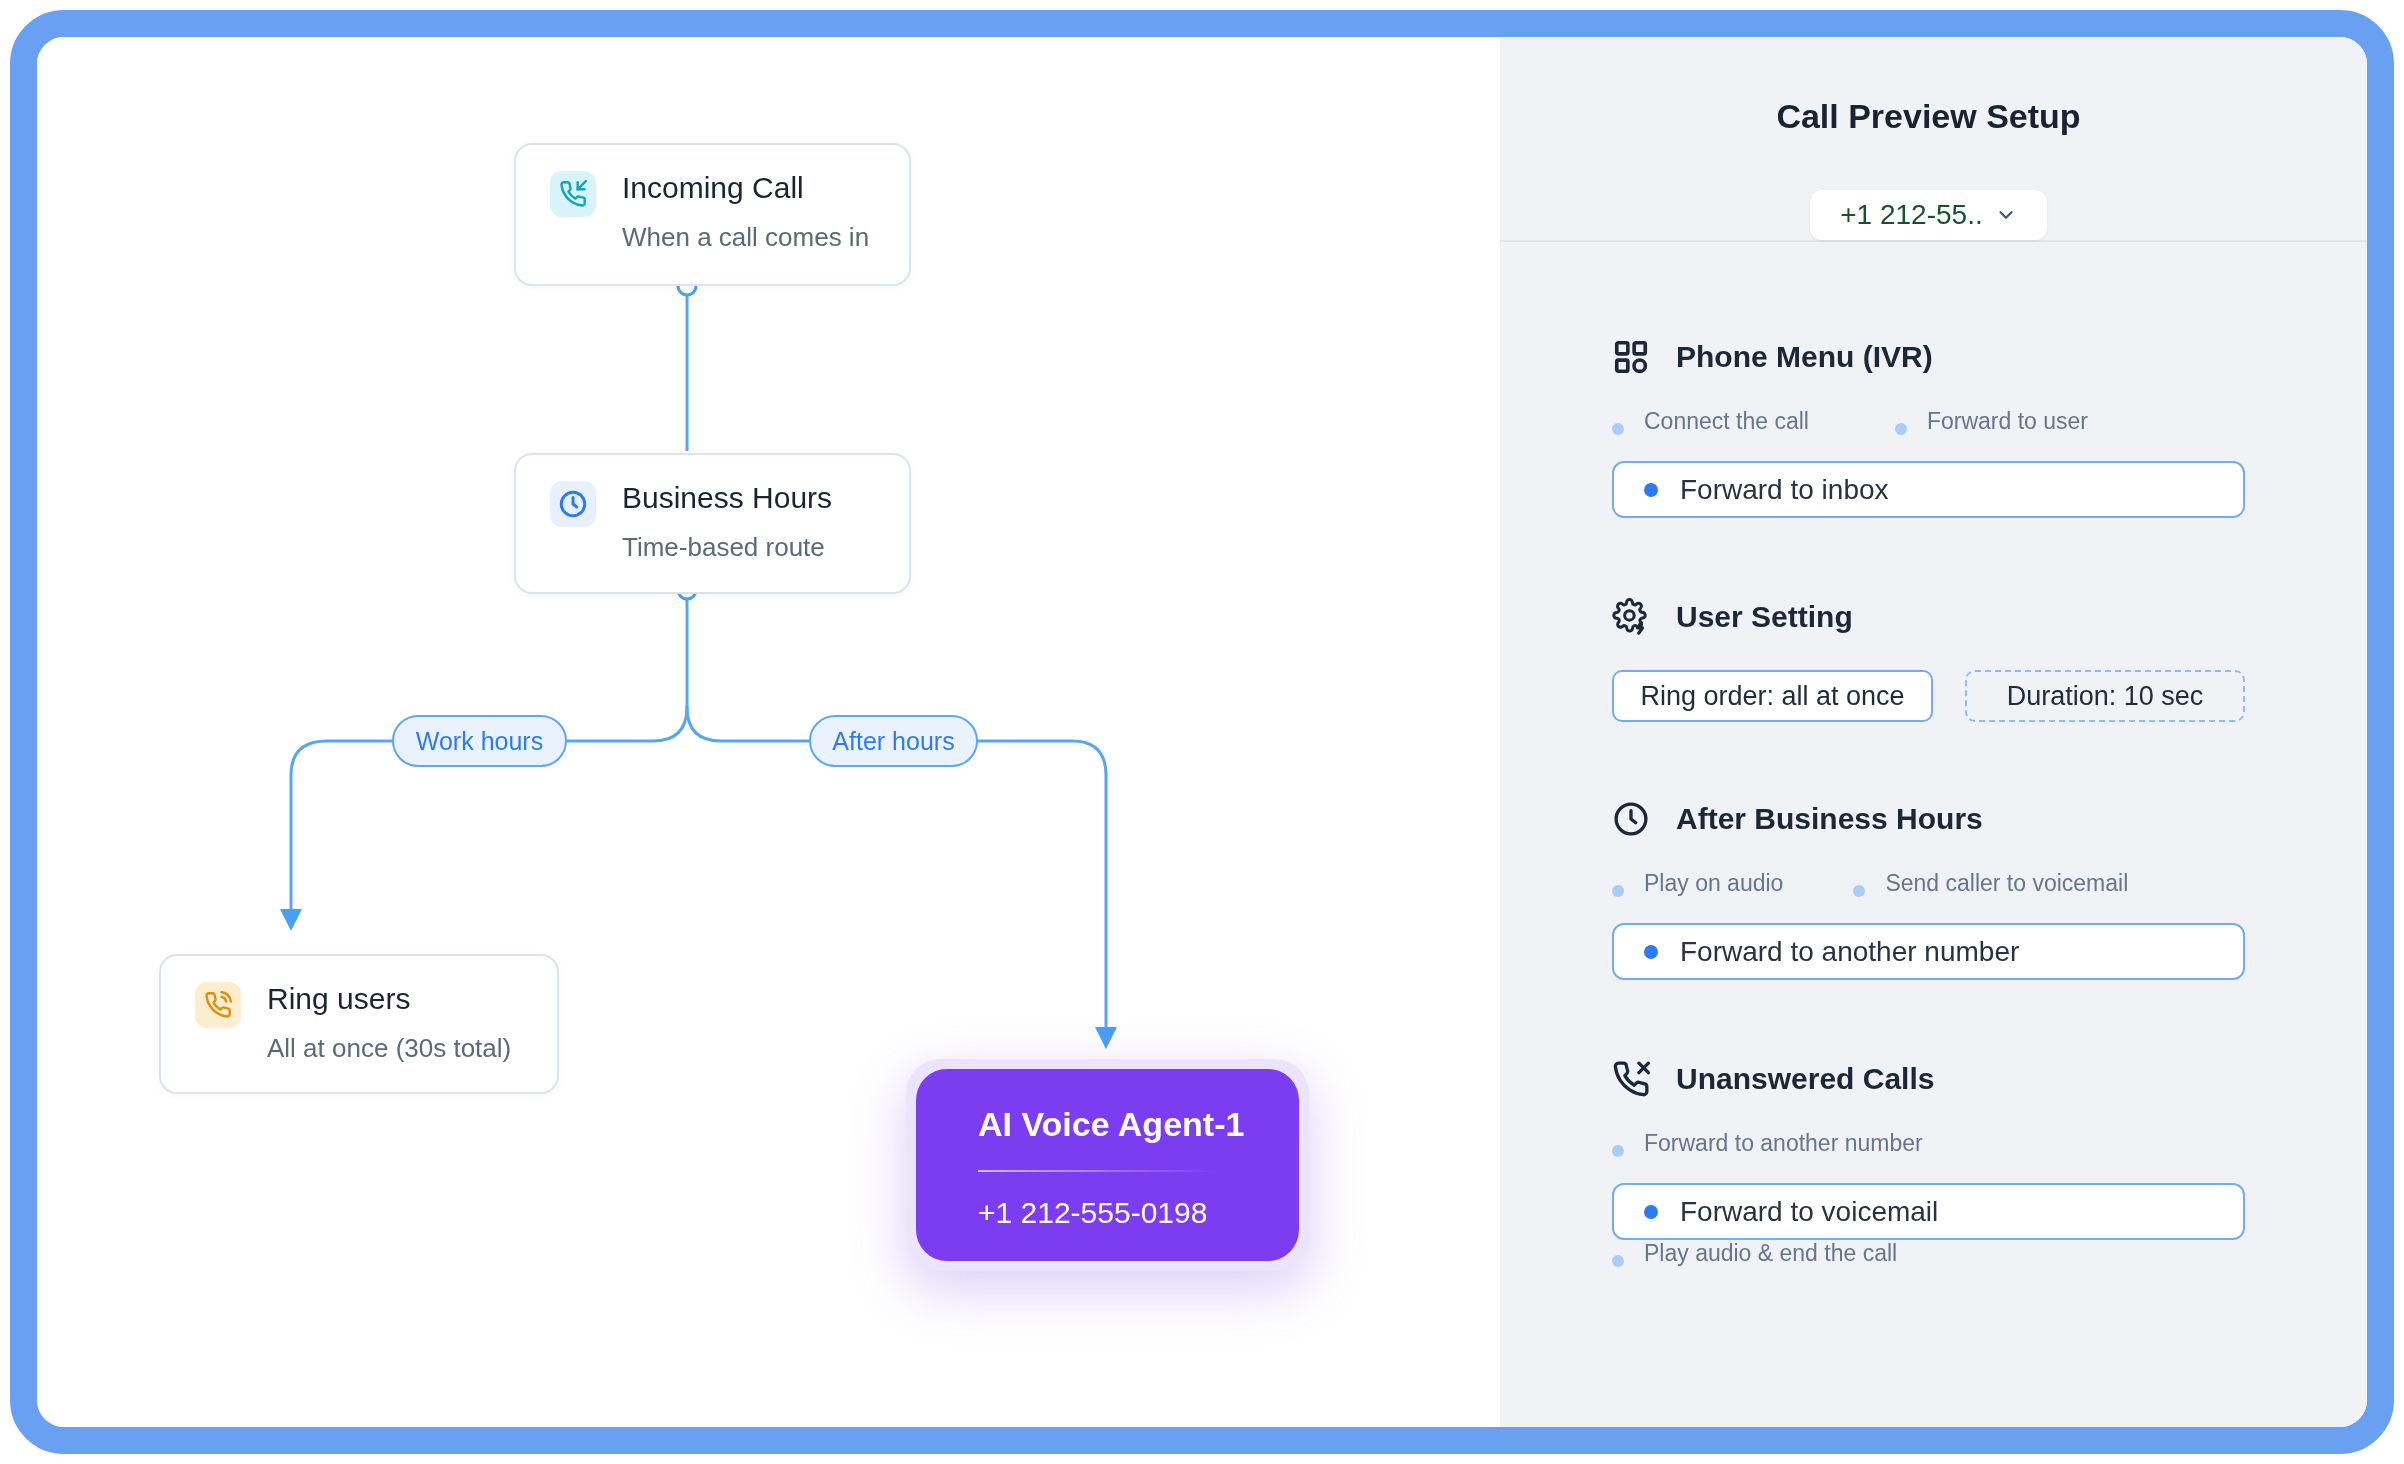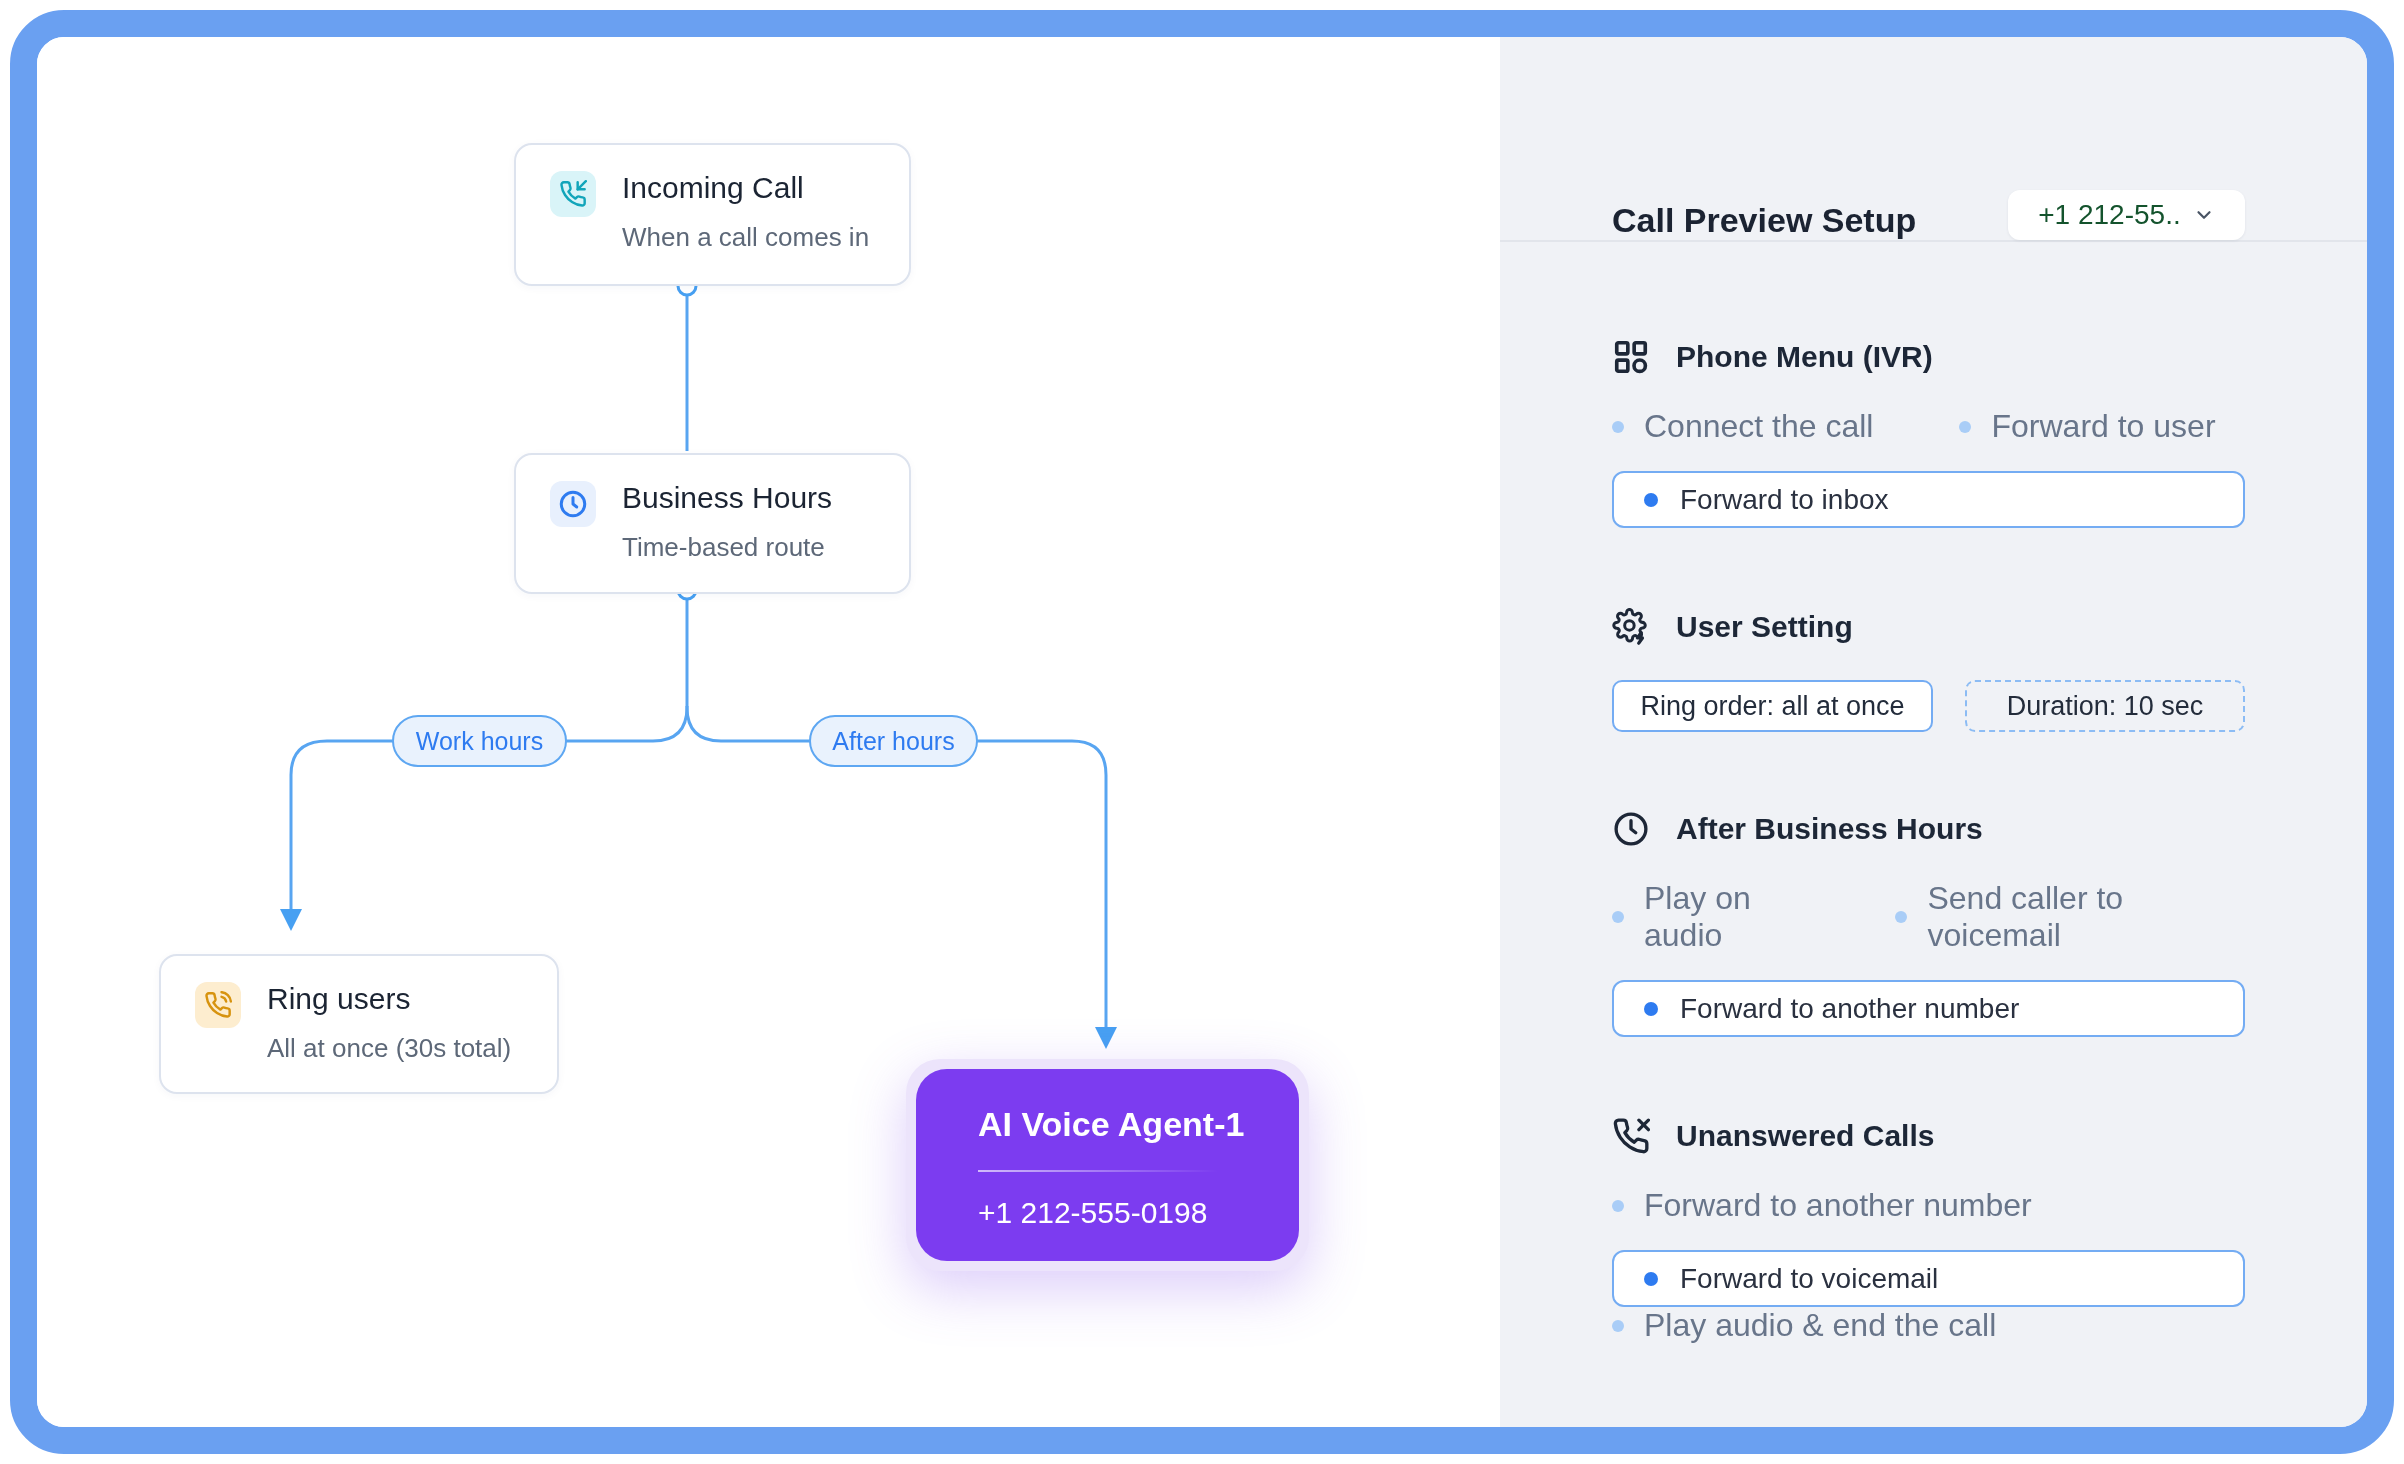--- a/index.html
+++ b/index.html
@@ -30,34 +30,34 @@
            background:#ece4fb; border-radius:34px; padding:10px;
            box-shadow:0 18px 55px rgba(140,90,240,.30); }
   .agent-inner { width:100%; height:100%; background:#7c3cf0; border-radius:31px; padding:36px 30px 0 62px; }
   .agent-title { color:#fff; font-size:34px; font-weight:700; }
   .agent-divider { width:240px; height:2px; margin:26px 0 24px 0;
                    background:linear-gradient(to right, rgba(255,255,255,.65), rgba(255,255,255,0)); }
   .agent-phone { color:#fff; font-size:30px; }
 
   
   .panel { flex:1; background:#f0f2f6; height:100%; }
-  .panel-header { height:205px; display:flex; align-items:flex-end; justify-content:space-between;
-                  padding:60px 122px 0 112px; border-bottom:2px solid #e2e5eb; }
+  .panel-header { height:205px; display:flex; align-items:center; justify-content:space-between;
+                  padding:60px 122px 0 112px; border-bottom:2px solid #e2e5eb;flex-direction:column; }
   .panel-title { font-size:34px; font-weight:700; color:#1b2332; }
   .number-pill { height:50px; min-width:237px; background:#fff; border-radius:12px;
                  display:flex; align-items:center; justify-content:center; gap:12px;
                  color:#14532d; font-size:28px; box-shadow:0 1px 3px rgba(20,30,60,.07); cursor:pointer; padding:0 20px; }
 
   .panel-body { padding:0 122px 0 112px; }
   .sec-title { display:flex; align-items:center; gap:26px; }
   .sec-title span { font-size:30px; font-weight:600; color:#1d2737; }
   .sec-icon { width:38px; height:38px; flex:none; }
 
   .opt-row { display:flex; gap:86px; margin-top:32px; }
-  .opt { display:flex; align-items:center; gap:20px; font-size:32px; color:#68758a; cursor:pointer; }
+  .opt { display:flex; align-items:flex-end; gap:20px; font-size:23px; color:#68758a; cursor:pointer; }
   .dot { width:12px; height:12px; border-radius:50%; background:#a9cdf7; flex:none; }
   .dot.sel { width:14px; height:14px; background:#2e7bf0; }
 
   .sel-box { margin-top:26px; height:57px; background:#fff; border:2px solid #74acf3; border-radius:12px;
              display:flex; align-items:center; gap:22px; padding:0 30px; font-size:28px; color:#2a3140; cursor:pointer; }
 
   .chip-row { display:flex; justify-content:space-between; margin-top:34px; }
   .chip { height:52px; border-radius:10px; display:flex; align-items:center; justify-content:center;
           font-size:27px; color:#232c3b; cursor:pointer; }
   .chip-solid { width:321px; background:#fff; border:2px solid #74acf3; }

